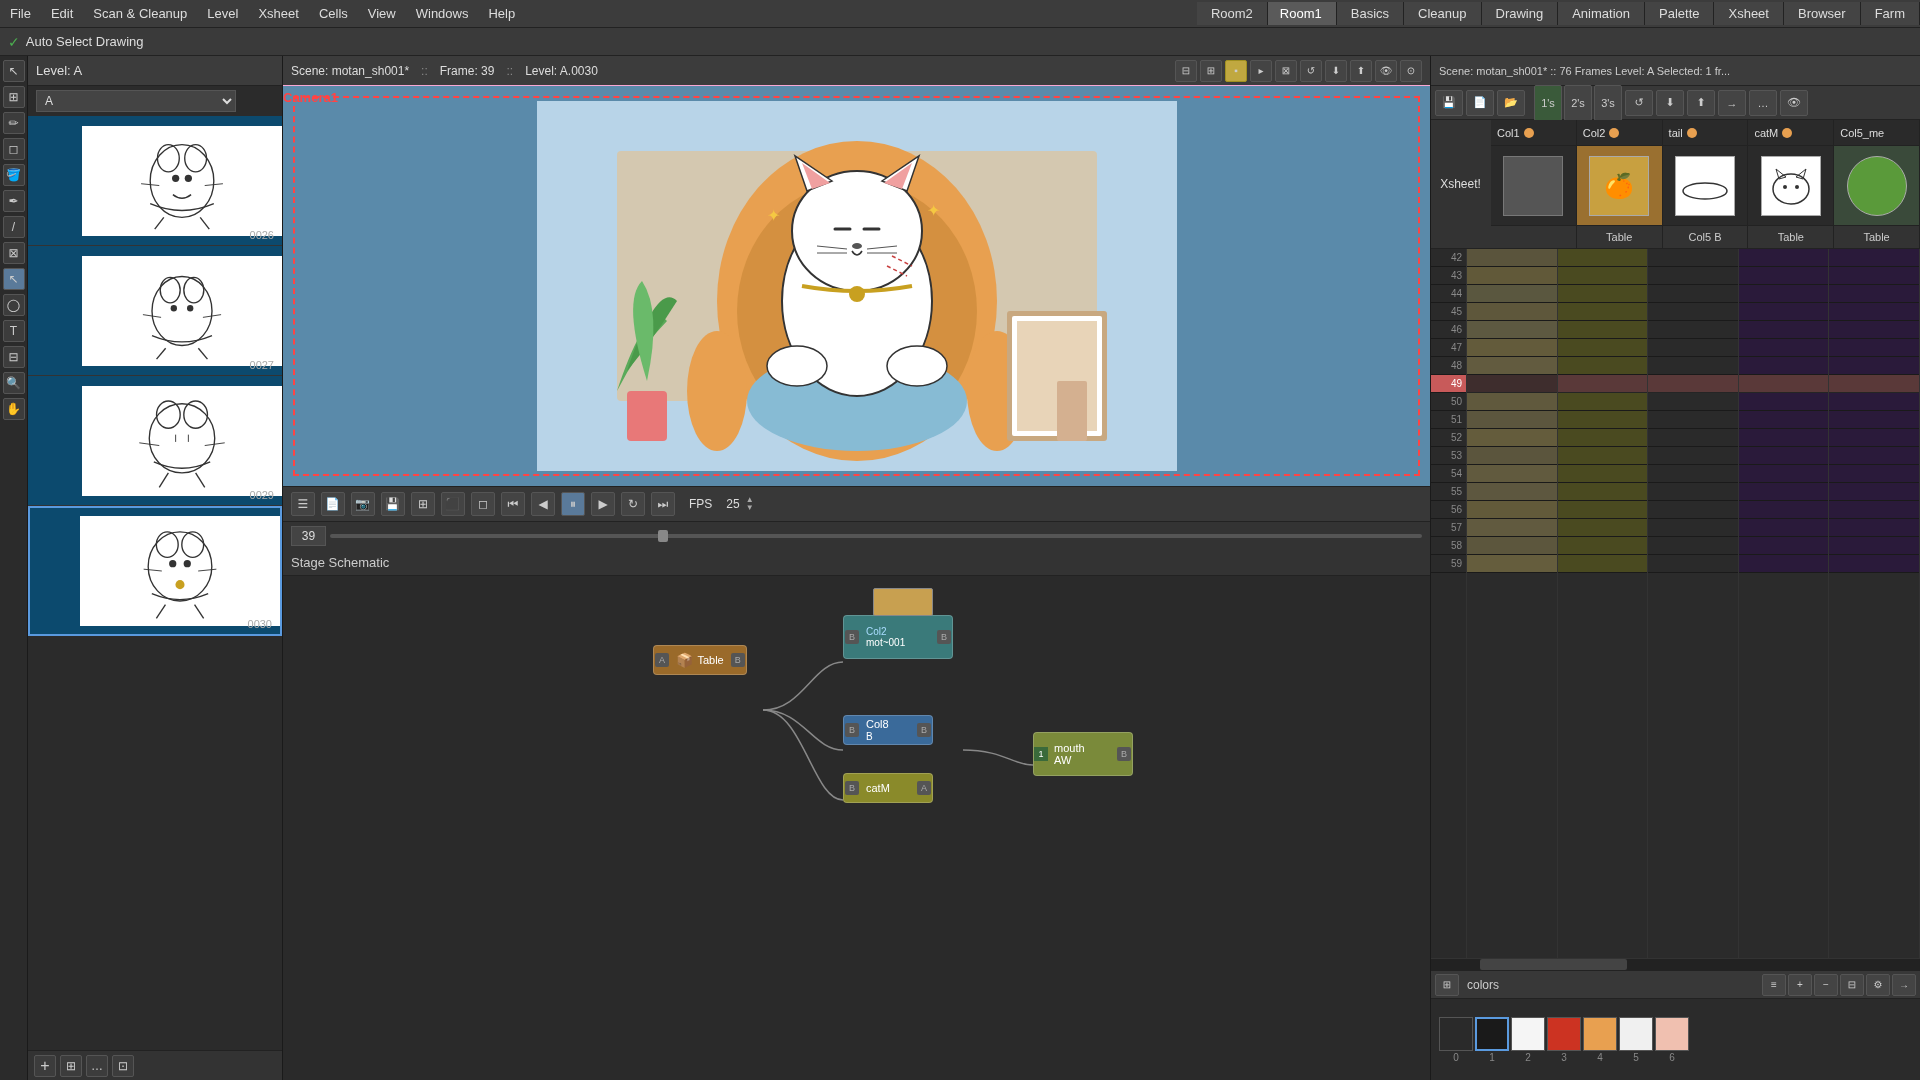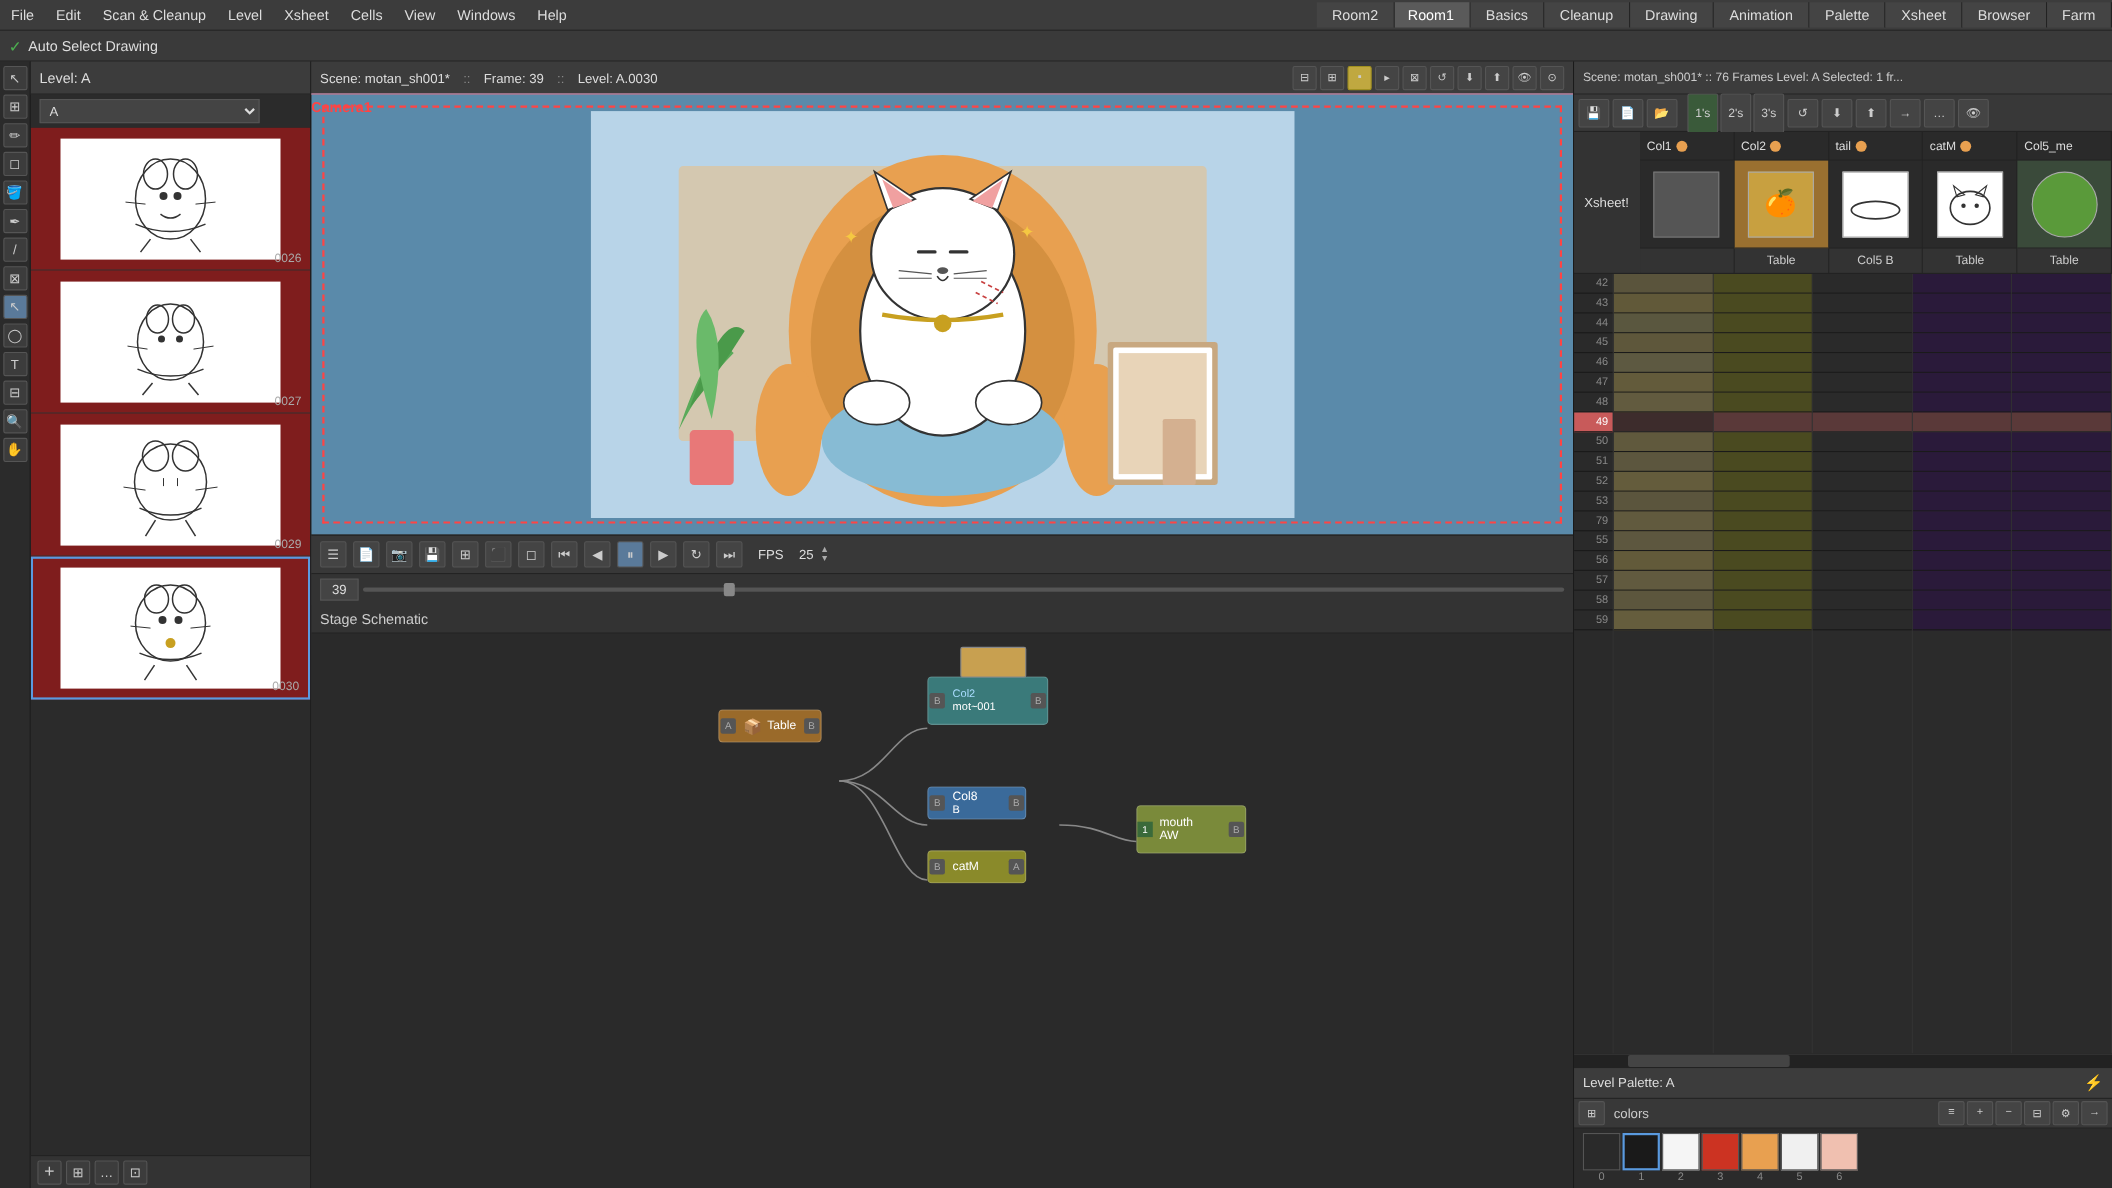--- a/index.html
+++ b/index.html
@@ -54,22 +54,22 @@
       border-bottom: 1px solid #222; font-size: 13px;
     }
     #level-select {
       width: 200px; height: 22px; background: #444; border: 1px solid #555; color: #ddd;
       font-size: 12px; padding: 0 4px; margin: 4px 8px;
     }
     .thumbnail-strip {
       flex: 1; overflow-y: auto; background: #2b2b2b;
     }
     .thumbnail-item {
-      position: relative; width: 100%; height: 130px; background: #7f1d1d;
-      border-bottom: 1px solid #333; display: flex; align-items: center; justify-content: center;
+      position: relative; width: 100%; height: 130px; background: #0c4a6e;
+      border-bottom: 1px solid #333; display: flex; align-items: center; justify-content: flex-end;
     }
     .thumbnail-canvas {
       width: 200px; height: 110px; background: #fff; display: flex; align-items: center; justify-content: center;
     }
     .thumb-number {
       position: absolute; bottom: 4px; right: 8px; font-size: 11px; color: #aaa;
     }
     .cat-svg { width: 150px; height: 100px; }
 
     
@@ -706,21 +706,21 @@
         <div id="row-44" class="xsheet-row-num">44</div>
         <div id="row-45" class="xsheet-row-num">45</div>
         <div id="row-46" class="xsheet-row-num">46</div>
         <div id="row-47" class="xsheet-row-num">47</div>
         <div id="row-48" class="xsheet-row-num">48</div>
         <div id="row-49" class="xsheet-row-num current">49</div>
         <div id="row-50" class="xsheet-row-num">50</div>
         <div id="row-51" class="xsheet-row-num">51</div>
         <div id="row-52" class="xsheet-row-num">52</div>
         <div id="row-53" class="xsheet-row-num">53</div>
-        <div id="row-54" class="xsheet-row-num">79</div>
+        <div id="row-54" class="xsheet-row-num">54</div>
         <div id="row-55" class="xsheet-row-num">55</div>
         <div id="row-56" class="xsheet-row-num">56</div>
         <div id="row-57" class="xsheet-row-num">57</div>
         <div id="row-58" class="xsheet-row-num">58</div>
         <div id="row-59" class="xsheet-row-num">59</div>
       </div>
 
       <div class="xsheet-cells">
 
         <div class="xsheet-col col-olive">
@@ -828,24 +828,20 @@
           <div class="xsheet-cell"></div>
         </div>
       </div>
     </div>
 
     <div style="height:12px;background:#222;border-top:1px solid #333;position:relative;">
       <div style="position:absolute;left:10%;width:30%;height:100%;background:#444;border-radius:2px;"></div>
     </div>
 
     <div id="level-palette">
-      <div id="palette-header">
-        <span class="palette-label">Level Palette: A</span>
-        <span class="palette-power">⚡</span>
-      </div>
       <div id="palette-toolbar">
         <div class="pal-btn">⊞</div>
         <span style="margin-left:6px;font-size:12px;color:#ccc;">colors</span>
         <div style="flex:1;"></div>
         <div class="pal-btn">≡</div>
         <div class="pal-btn">+</div>
         <div class="pal-btn">−</div>
         <div class="pal-btn">⊟</div>
         <div class="pal-btn">⚙</div>
         <div class="pal-btn">→</div>

